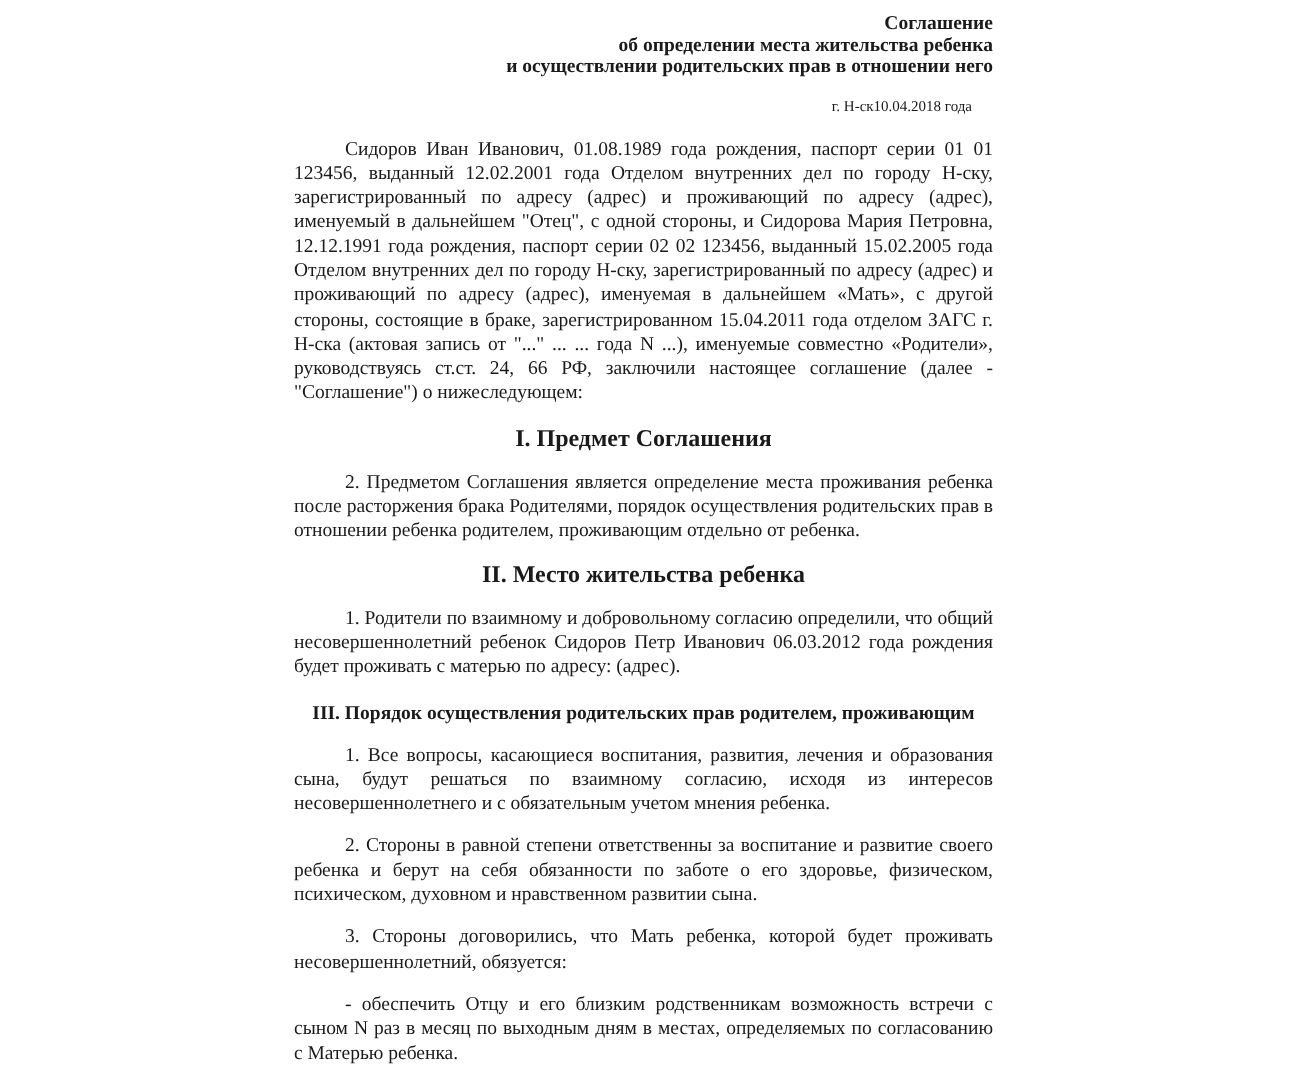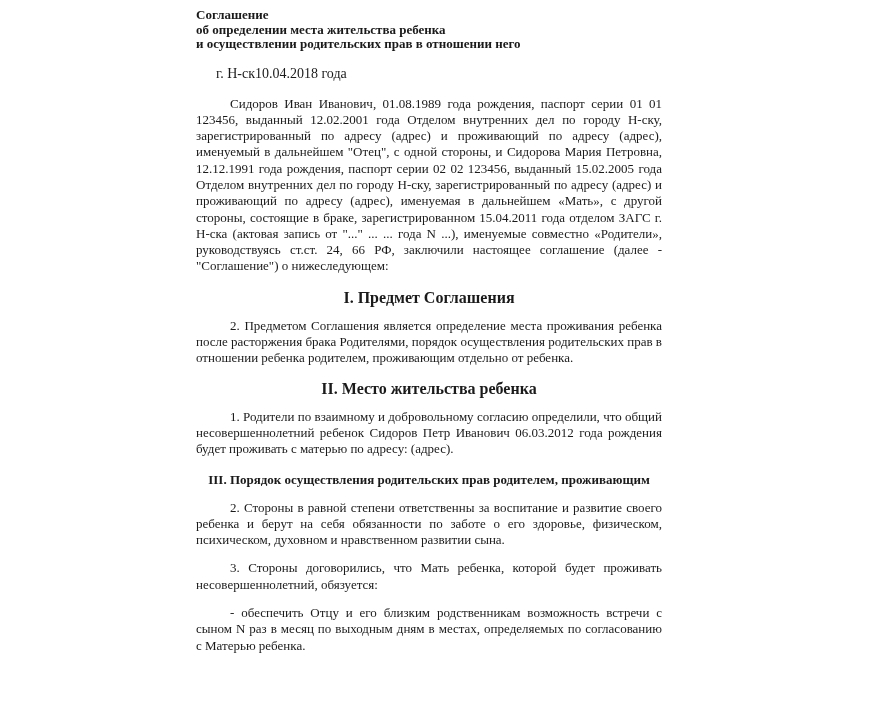--- a/index.html
+++ b/index.html
@@ -1,21 +1,21 @@
 <!DOCTYPE html>
 <html><head>
 <meta charset="utf-8">
 <style>
   html, body { margin: 0; padding: 0; background: #ffffff; }
   body { width: 870px; height: 728px; overflow: hidden; position: relative;
          font-family: "Liberation Serif", "DejaVu Serif", serif; color: #1a1a1a; }
   .page { position: absolute; left: 196px; top: 0; width: 466px; }
-  .title { text-align: left; font-weight: bold; font-size: 13px; line-height: 14.5px; margin-top: 8px; }
+  .title { text-align: right; font-weight: bold; font-size: 13px; line-height: 14.5px; margin-top: 8px; }
   .title div { white-space: nowrap; }
-  .place-date { display: flex; justify-content: flex-start; font-size: 14px; margin-top: 14px; padding-left: 20px; padding-right: 14px; }
+  .place-date { display: flex; justify-content: flex-end; font-size: 10px; margin-top: 14px; padding-left: 20px; padding-right: 14px; }
   p { margin: 0; font-size: 13px; line-height: 16.3px; text-align: justify; text-indent: 34px; }
   .intro { margin-top: 14px; }
   .sec { text-align: center; font-weight: bold; font-size: 16px; line-height: 16px; text-indent: 0; }
   .s1 { margin-top: 15px; }
   .gap { margin-top: 14px; }
   .gap-small { margin-top: 12px; }
 </style>
 </head>
 <body>
 
@@ -35,17 +35,18 @@
 
   <p class="sec s1">I. Предмет Соглашения</p>
   <p class="gap-small">2. Предметом Соглашения является определение места проживания ребенка после расторжения брака Родителями, порядок осуществления родительских прав в отношении ребенка родителем, проживающим отдельно от ребенка.</p>
 
   <p class="sec gap">II. Место жительства ребенка</p>
   <p class="gap-small">1. Родители по взаимному и добровольному согласию определили, что общий несовершеннолетний  ребенок Сидоров Петр Иванович 06.03.2012 года рождения будет проживать с матерью по адресу: (адрес).</p>
 
   <div class="sec gap" style="font-size:13px;line-height:16px;">
     <div style="white-space:nowrap;">III. Порядок осуществления родительских прав родителем, проживающим</div>
   </div>
+  <p class="gap-small">1. Все вопросы, касающиеся воспитания, развития, лечения и образования сына, будут решаться по взаимному согласию, исходя из интересов несовершеннолетнего и с обязательным учетом мнения ребенка.</p>
   <p class="gap-small">2. Стороны в равной степени ответственны за воспитание и развитие своего ребенка и берут на себя обязанности по заботе о его здоровье, физическом, психическом, духовном и нравственном развитии сына.</p>
   <p class="gap-small">3. Стороны договорились, что Мать ребенка, которой будет проживать несовершеннолетний, обязуется:</p>
   <p class="gap-small">- обеспечить Отцу и его близким родственникам возможность встречи с сыном N раз в месяц по выходным дням  в местах, определяемых по согласованию с Матерью ребенка.</p>
 
 </div>
 
 </body></html>

